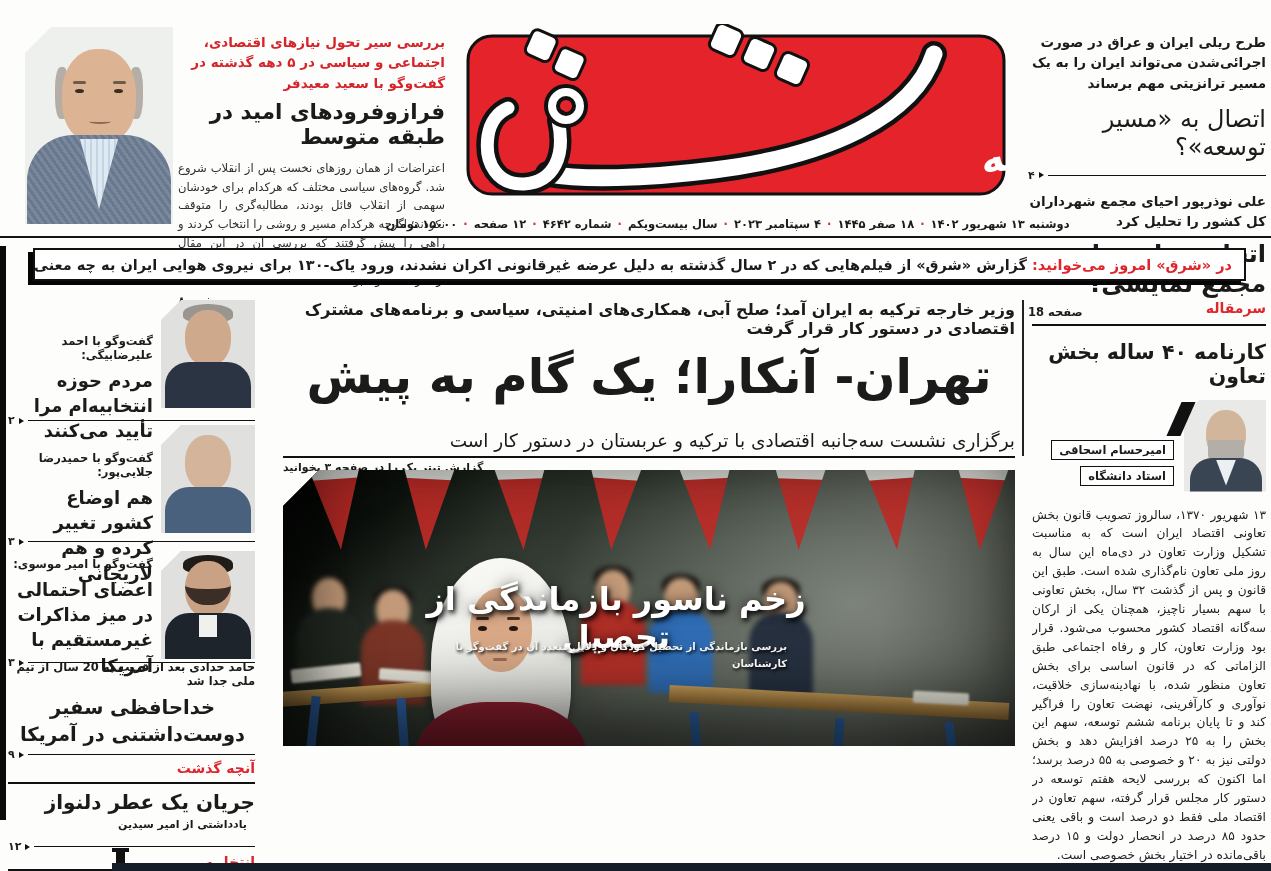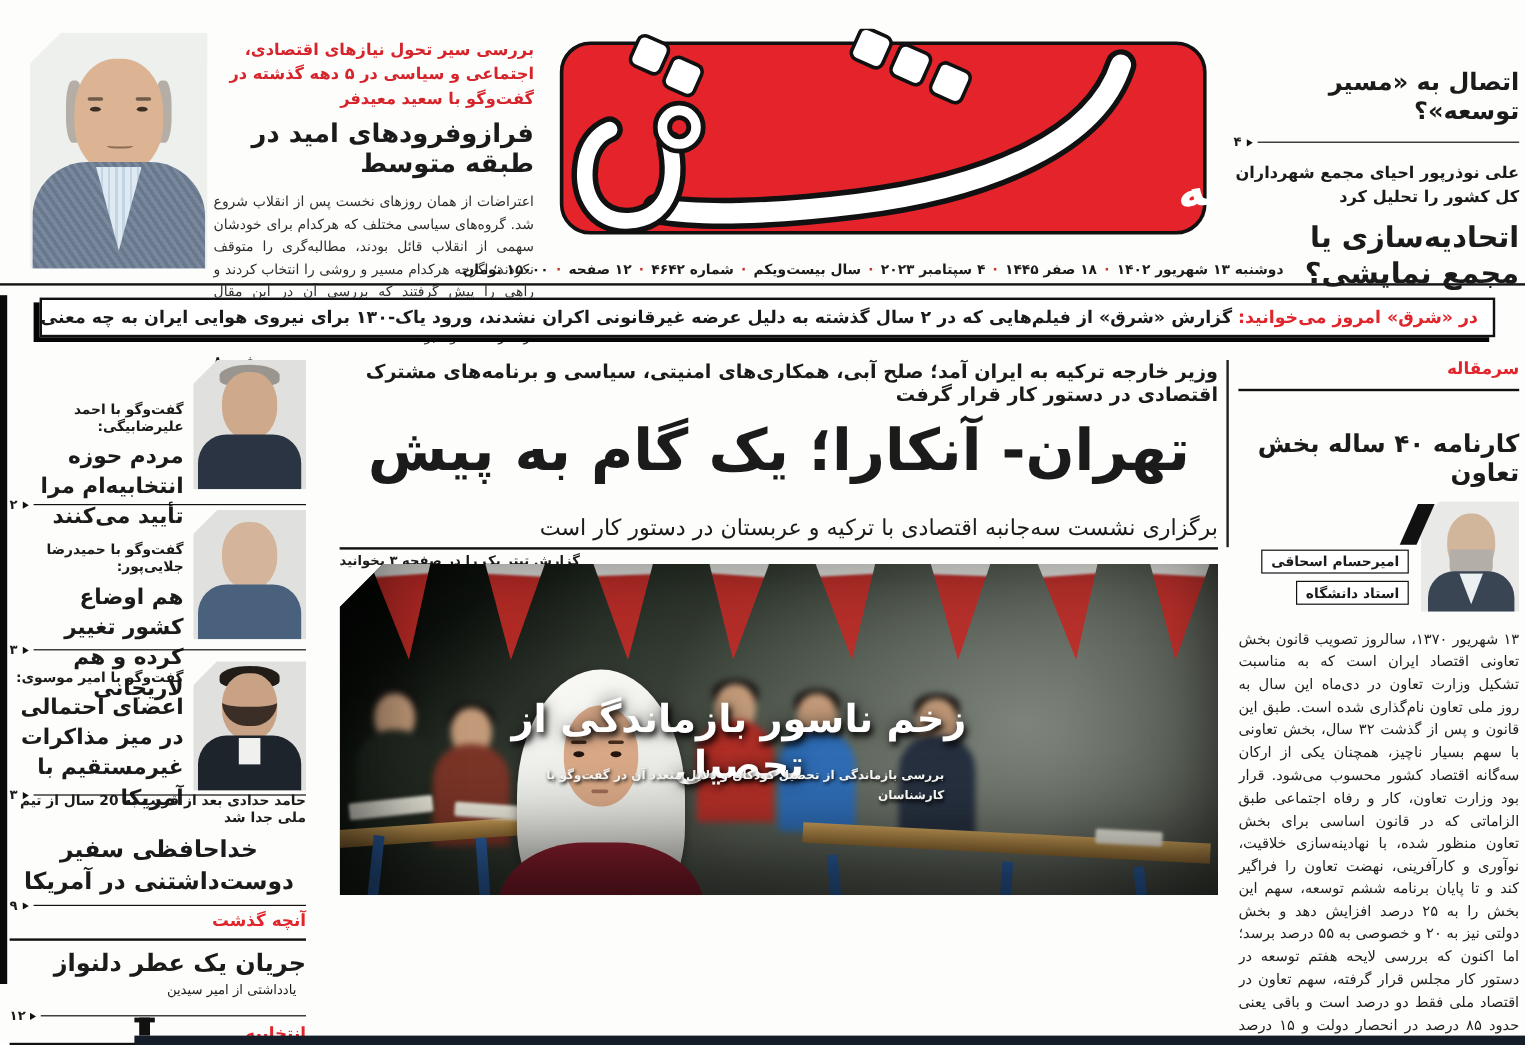--- a/index.html
+++ b/index.html
@@ -30,21 +30,21 @@
   .tl-pageref { margin-top:4px; font-size:11.5px; font-weight:bold; text-align:left; }
 
   
   .masthead { position:absolute; left:462px; top:24px; width:548px; height:192px; }
   .dateline { position:absolute; left:445px; top:217px; width:565px; display:flex; justify-content:center; align-items:center; font-size:11.5px; font-weight:bold; white-space:nowrap; }
   .dateline span + span::before { content:"·"; color:#c0392b; margin:0 6px; font-weight:bold; }
   .top-rule { position:absolute; left:0; top:236px; width:1271px; height:2px; background:#141414; }
 
   .tr-block { position:absolute; left:1028px; top:32px; width:238px; text-align:right; }
   .tr-kicker { font-size:13.5px; font-weight:bold; line-height:1.5; }
-  .tr-head1 { font-size:20px; font-weight:bold; margin-top:24px; letter-spacing:-.3px; }
+  .tr-head1 { font-size:24px; font-weight:normal; margin-top:12px; letter-spacing:-.3px; }
   .tr-head2 { font-size:24px; font-weight:bold; margin-top:8px; line-height:1.25; letter-spacing:-.3px; }
   .tr-pageref { font-size:11.5px; font-weight:bold; text-align:left; margin-top:6px; }
   .marker { display:flex; align-items:center; gap:4px; direction:ltr; margin:9px 0 10px; }
   .marker .num { font-size:11px; font-weight:bold; line-height:1; }
   .marker .tri { width:0; height:0; border-left:5px solid #111; border-top:3.5px solid transparent; border-bottom:3.5px solid transparent; }
   .marker .line { flex:1; height:1.5px; background:#111; }
 
   
   .banner { position:absolute; left:33px; top:248px; width:1213px; height:33px; background:#fff;
     border:2px solid #111; box-shadow:-5px 4px 0 #050505; display:flex; align-items:center;
@@ -90,21 +90,21 @@
   .photo-title { position:absolute; left:118px; top:110px; width:430px; text-align:center; color:#fff;
      font-size:32px; font-weight:bold; text-shadow:2px 3px 5px rgba(0,0,0,.95), 0 0 14px rgba(0,0,0,.6); z-index:5; }
   .photo-sub { position:absolute; top:168px; right:228px; width:345px; text-align:right; color:#f4f4f2;
      font-size:10px; font-weight:bold; line-height:1.7; text-shadow:1px 2px 3px rgba(0,0,0,.95); z-index:5; }
   .photo-vignette { position:absolute; inset:0; box-shadow:inset 0 -50px 60px rgba(0,0,0,.45), inset 40px 0 60px rgba(0,0,0,.35); z-index:4; }
 
   
   .editorial { position:absolute; left:1032px; top:300px; width:234px; text-align:right; }
   .ed-label { color:#e0262c; font-weight:bold; font-size:14px; letter-spacing:4px; }
   .ed-rule { width:100%; height:1.5px; background:#111; margin-top:8px; }
-  .ed-head { font-size:20.5px; font-weight:bold; margin-top:32px; letter-spacing:-.3px; }
+  .ed-head { font-size:20.5px; font-weight:bold; margin-top:14px; letter-spacing:-.3px; }
   .ed-sub { font-size:13px; font-weight:bold; color:#3c3c3c; margin-top:9px; }
   .ed-author { position:relative; height:96px; margin-top:12px; }
   .ed-photo { position:absolute; right:0; top:0; width:82px; height:92px; background:#e9e9e7;
      clip-path:polygon(16px 0,100% 0,100% 100%,0 100%,0 16px); overflow:hidden; }
   .ed-photo .head { position:absolute; left:22px; top:10px; width:40px; height:50px; background:#d2b69c; border-radius:46%; }
   .ed-photo .beard { position:absolute; left:24px; top:40px; width:36px; height:26px; background:#b3aea7; border-radius:0 0 45% 45%; }
   .ed-photo .body { position:absolute; left:6px; top:58px; width:72px; height:40px; background:#3a4554; border-radius:22px 22px 0 0; }
   .ed-photo .shirt { position:absolute; left:32px; top:60px; width:20px; height:26px; background:#edf0f2; clip-path:polygon(0 0,100% 0,50% 100%); }
   .ed-corner { position:absolute; right:78px; top:2px; width:14px; height:34px; background:#111; transform:skewX(-24deg); }
   .chip { position:absolute; right:92px; border:1.5px solid #111; background:#fff; font-size:11.5px; font-weight:bold; padding:2px 7px; white-space:nowrap; }
@@ -122,21 +122,21 @@
   .sb-text { padding-left:2px; padding-right:102px; text-align:right; }
   .sb-kicker { font-size:11.5px; font-weight:bold; }
   .sb-head { font-size:18px; font-weight:bold; line-height:1.4; margin-top:6px; letter-spacing:-.3px; }
   .sb-item4 .sb-text { padding-right:0; }
   .sb-item4 .sb-head { text-align:center; font-size:19.5px; }
   .sb-item4 .sb-kicker { text-align:right; }
   .sb-marker { position:absolute; right:0; width:100%; }
   .sb-seclabel { position:absolute; right:0; width:100%; color:#e0262c; font-weight:bold; font-size:14px; text-align:right; letter-spacing:1px; }
   .sb-secrule { position:absolute; right:0; width:100%; height:1.5px; background:#111; }
   .sb-pasthead { position:absolute; right:0; width:100%; font-size:20px; font-weight:bold; text-align:right; letter-spacing:-.3px; }
-  .sb-pastsub { position:absolute; right:8px; font-size:11px; font-weight:normal; text-align:right;margin-left:32px; }
+  .sb-pastsub { position:absolute; right:8px; font-size:11px; font-weight:bold; text-align:right;margin-left:32px; }
 
   
   .bottom-bar { position:absolute; left:112px; top:863px; width:1159px; height:8px; background:#141d28; }
   .bottom-mark { position:absolute; left:116px; top:848px; width:9px; height:15px; background:#111; }
   .bottom-mark::after { content:""; position:absolute; left:-4px; top:0; width:17px; height:4px; background:#111; }
 </style>
 </head>
 <body>
 
 <div id="page">
@@ -188,20 +188,21 @@
     <span>۱۸ صفر ۱۴۴۵</span>
     <span>۴ سپتامبر ۲۰۲۳</span>
     <span>سال بیست‌ویکم</span>
     <span>شماره ۴۶۴۲</span>
     <span>۱۲ صفحه</span>
     <span>۱۵۰۰۰ تومان</span>
   </div>
   <div class="top-rule"></div>
 
   <div class="tr-block">
+    <div class="tr-kicker">طرح ریلی ایران و عراق در صورت اجرائی‌شدن می‌تواند ایران را به یک مسیر ترانزیتی مهم برساند</div>
     <div class="tr-head1">اتصال به «مسیر توسعه»؟</div>
     <div class="marker">
       <span class="num">۴</span>
       <span class="tri"></span>
       <span class="line"></span>
     </div>
     <div class="tr-kicker">علی نوذرپور احیای مجمع شهرداران کل کشور را تحلیل کرد</div>
     <div class="tr-head2">اتحادیه‌سازی یا مجمع نمایشی؟</div>
     <div class="tr-pageref">صفحه 18</div>
   </div>

